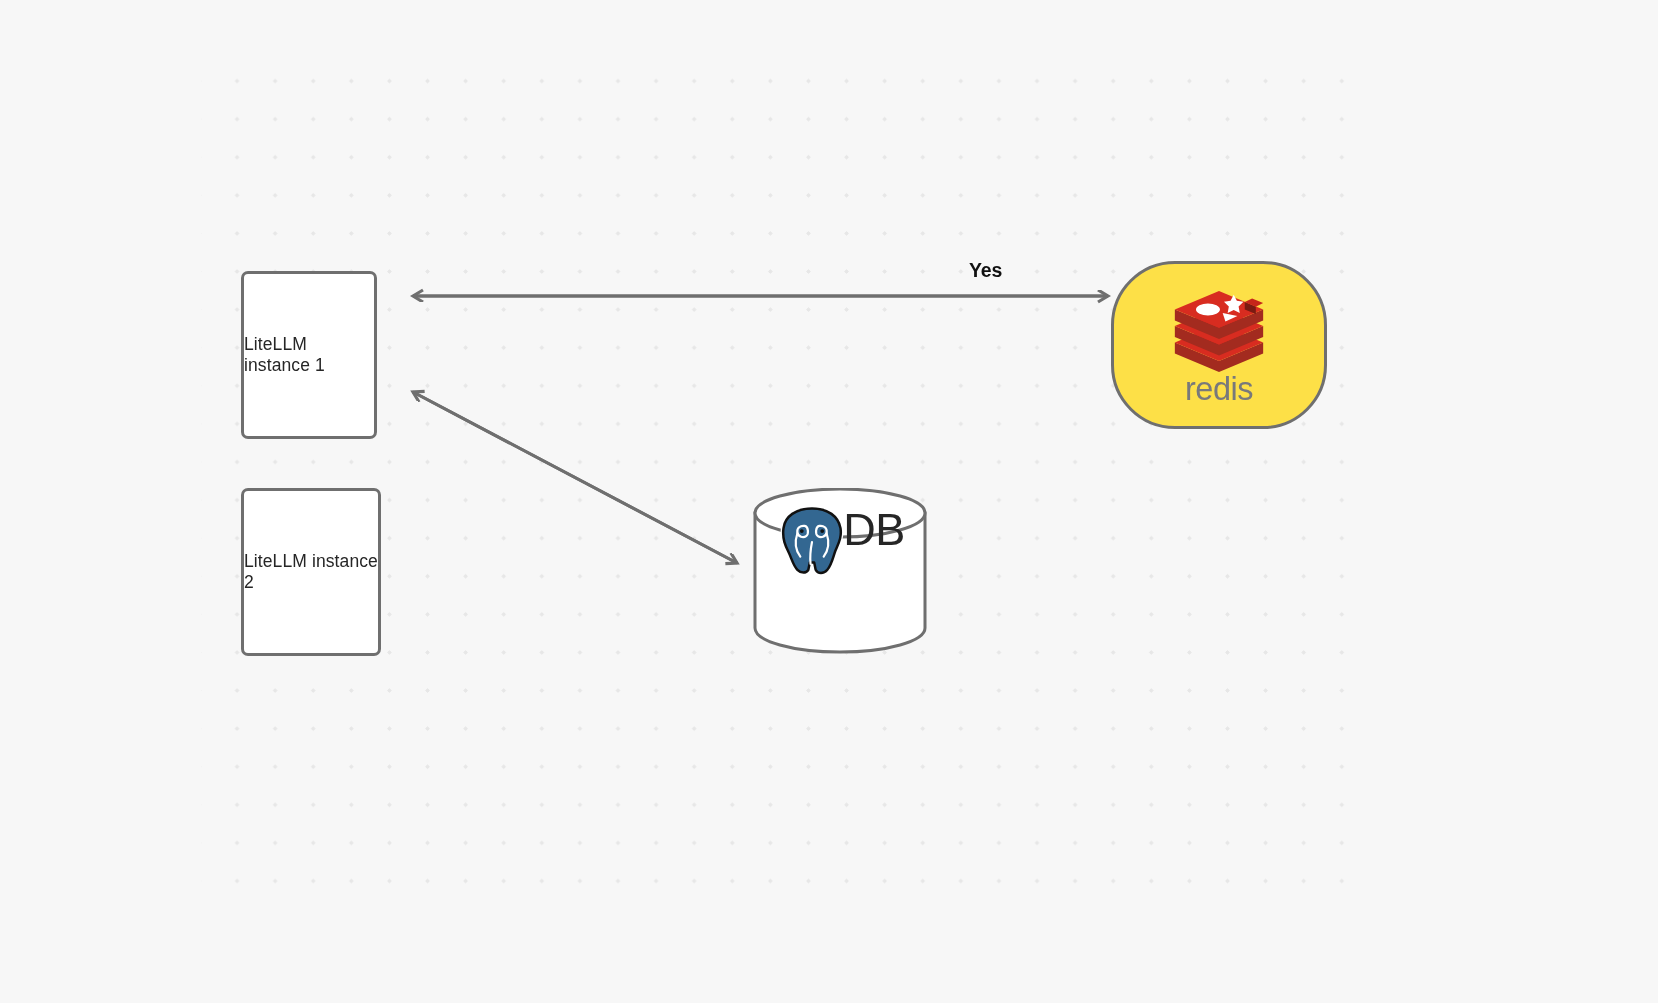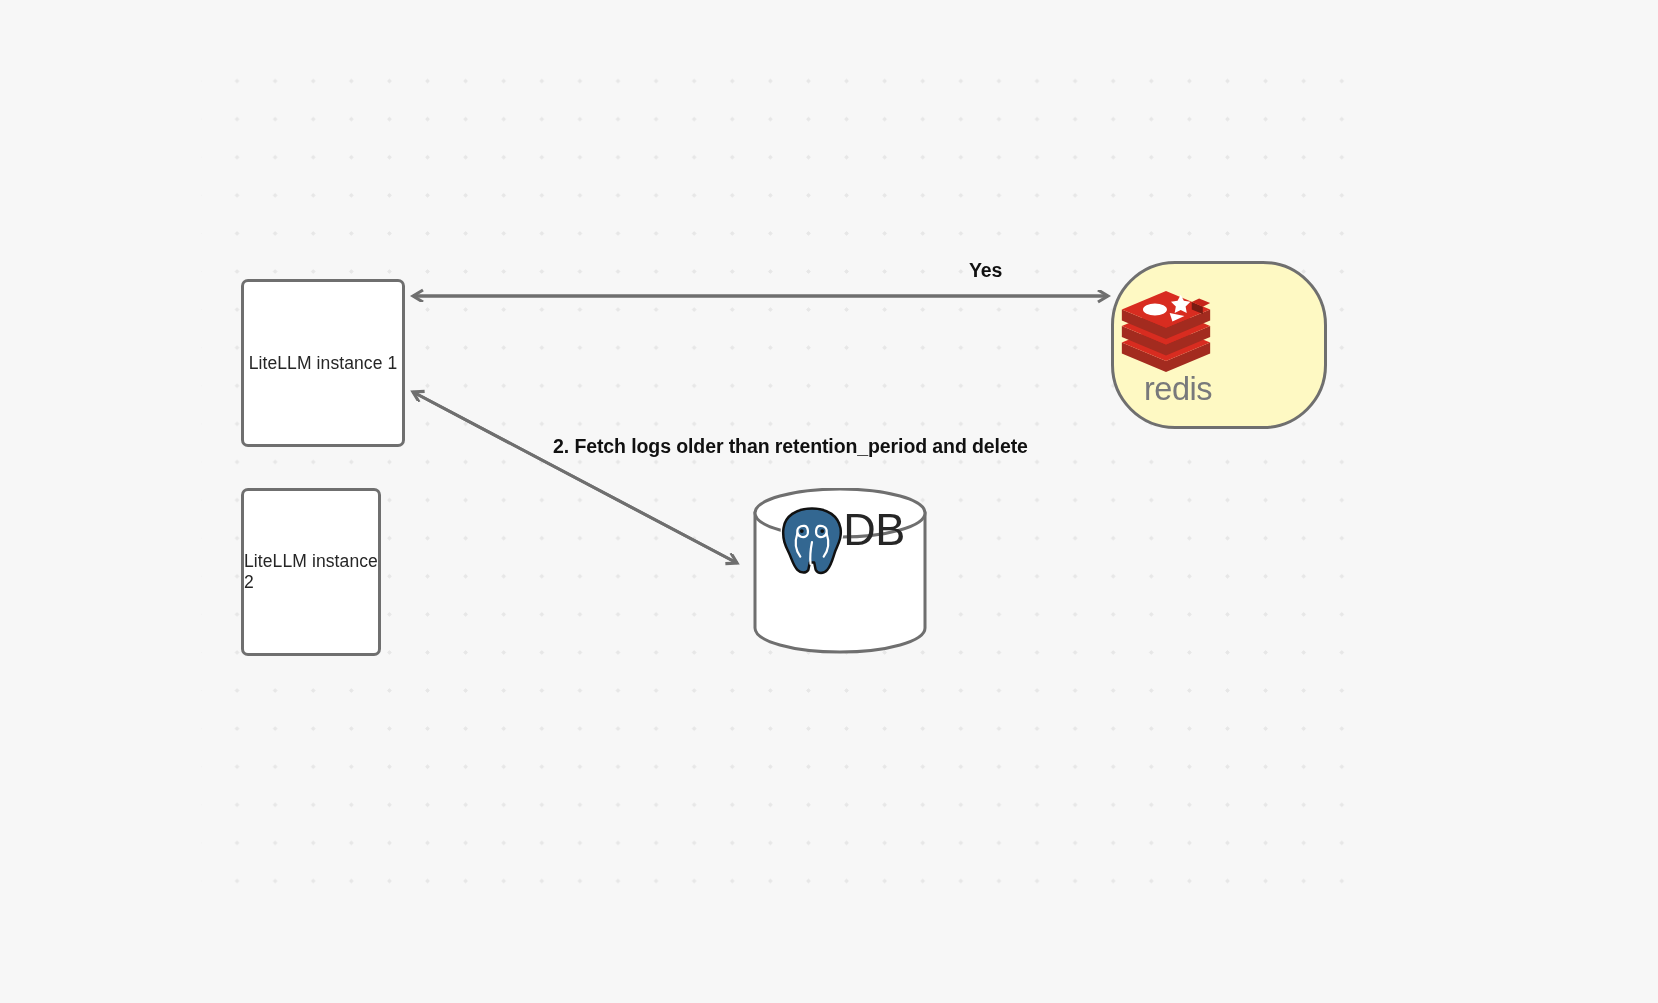--- a/index.html
+++ b/index.html
@@ -25,24 +25,24 @@
     background:#ffffff;
     border:3px solid #6f6f6f;
     border-radius:7px;
     display:flex;align-items:center;justify-content:center;
   }
   .llm-label{
     font-size:17.5px;color:#262626;font-weight:400;
     letter-spacing:.1px;
   }
   .redis-box{
-    background:#fef9c3;
+    background:#fde047;
     border:3px solid #6f6f6f;
     border-radius:64px;
-    display:flex;flex-direction:column;align-items:flex-start;justify-content:center;
+    display:flex;flex-direction:column;align-items:center;justify-content:center;
   }
   .redis-logo{width:104px;height:92px;display:block;}
   .redis-word{width:128px;height:42px;display:block;margin-top:-4px;}
   .db-node{position:absolute;}
   .edge-label{
     position:absolute;
     font-size:19.5px;font-weight:bold;color:#111111;
     white-space:nowrap;letter-spacing:-0.1px;
   }
   svg.overlay{position:absolute;left:0;top:0;width:1658px;height:1003px;overflow:visible;}
@@ -69,23 +69,22 @@
       <line x1="413" y1="296" x2="1108" y2="296" stroke="#6f6f6f" stroke-width="3" marker-end="url(#arrowOpenRev)"></line>
     </g>
 
     <g>
       <line x1="413" y1="392" x2="737" y2="563" stroke="#6f6f6f" stroke-width="3" marker-end="url(#arrowOpen)"></line>
       <line x1="737" y1="563" x2="413" y2="392" stroke="#6f6f6f" stroke-width="3" marker-end="url(#arrowOpenRev)"></line>
     </g>
   </svg>
 
   <div class="edge-label" style="left:969px;top:259px;">Yes</div>
-  <div class="edge-label" style="left:553px;top:435px;">2.  Fetch logs older than retention_period and delete</div>
 
-  <div class="node llm-box" style="left:241px;top:279px;width:164px;height:168px;">
+  <div class="node llm-box" style="left:241px;top:271px;width:136px;height:168px;">
     <span class="llm-label">LiteLLM instance 1</span>
   </div>
 
   <div class="node llm-box" style="left:241px;top:488px;width:140px;height:168px;">
     <span class="llm-label">LiteLLM instance 2</span>
   </div>
 
 
   <div class="node redis-box" style="left:1111px;top:261px;width:216px;height:168px;">
 

